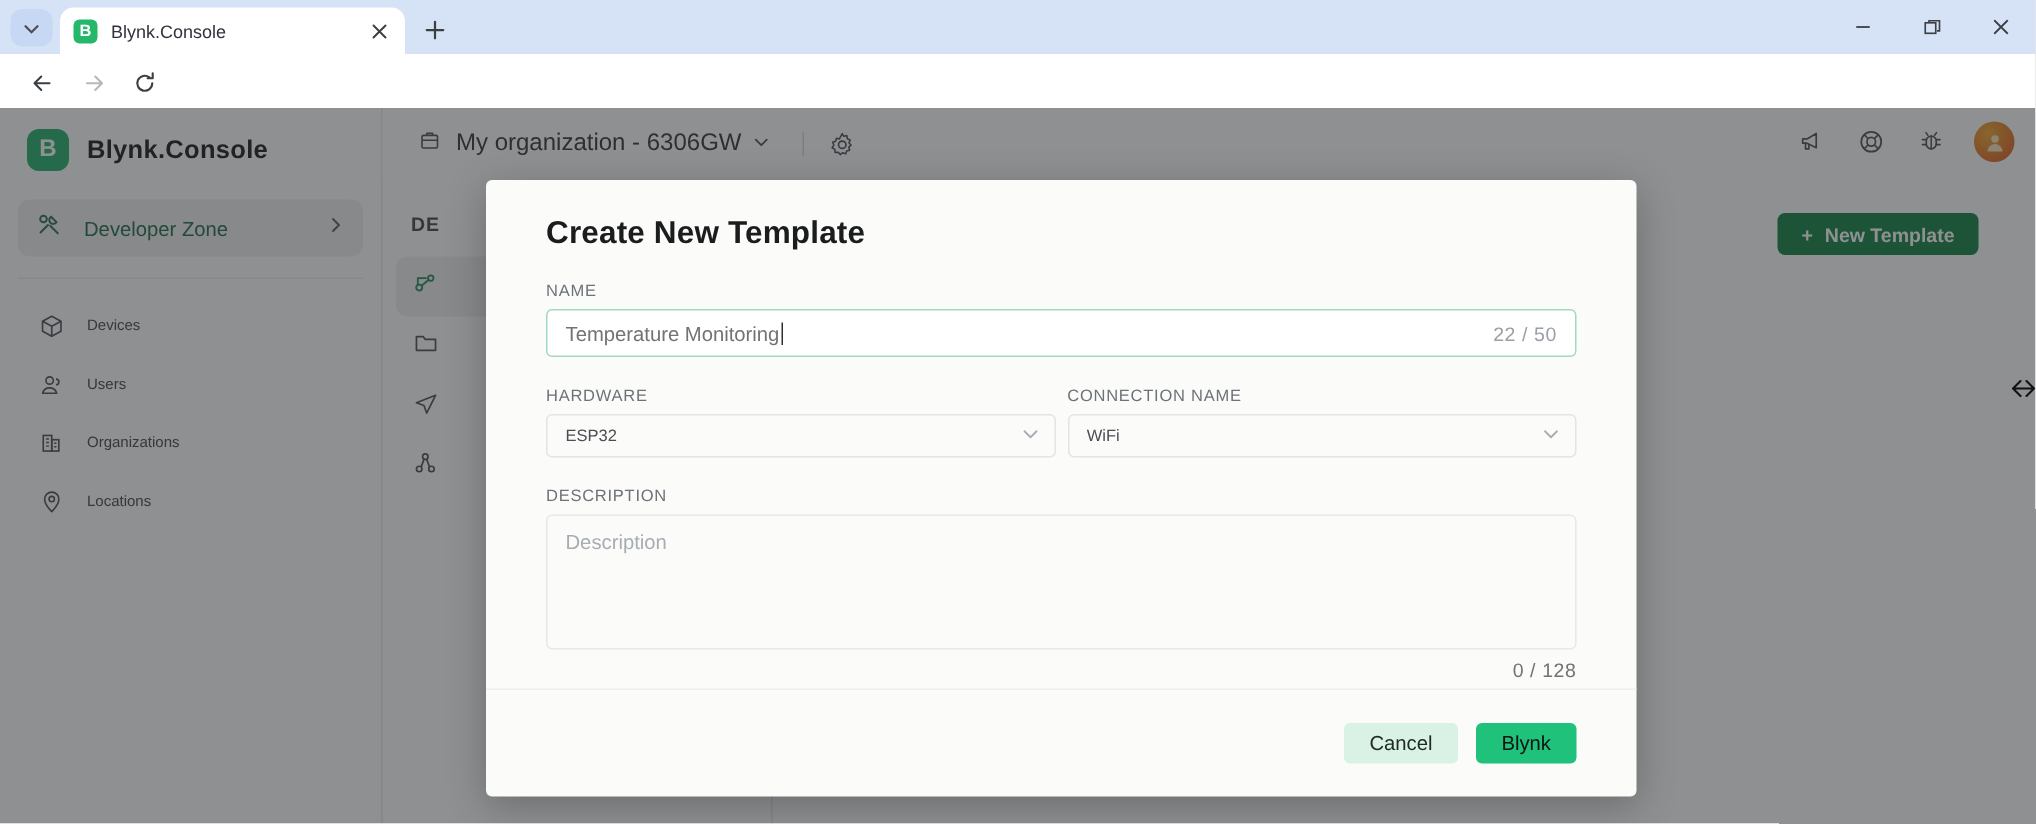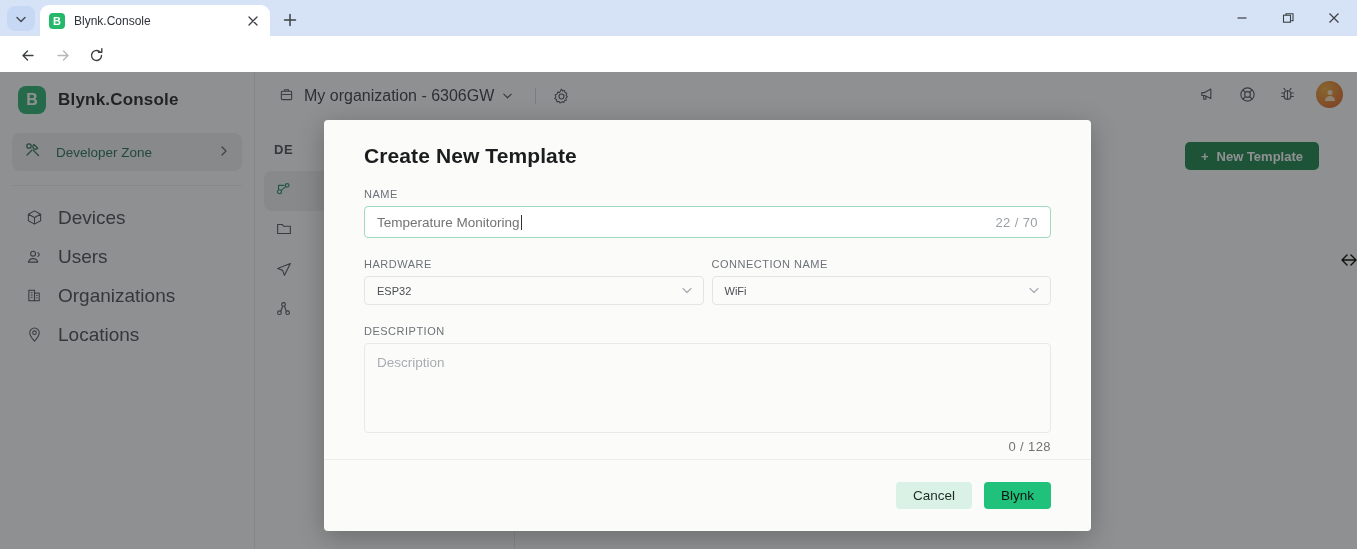--- a/index.html
+++ b/index.html
@@ -85,21 +85,21 @@
   .devzone {
     margin: 19px 12px 0 12px; height: 38px; border-radius: 8px;
     background: #eef0f2; display: flex; align-items: center; padding: 0 12px;
   }
   .devzone-label { margin-left: 14px; font-size: 13.5px; color: #1f6b4a; flex: 1 1 auto; }
   .nav-sep { margin: 14px 12px 0 12px; border-top: 1px solid #eceef0; }
 
   .navlist { margin-top: 12px; }
   .navitem { height: 39px; display: flex; align-items: center; padding: 0 24px; }
   .navitem .ico { width: 20px; display: flex; align-items: center; justify-content: center; }
-  .navitem .lbl { margin-left: 14px; font-size: 19px; color: #43474d; }
+  .navitem .lbl { margin-left: 14px; font-size: 10px; color: #43474d; }
 
   .app-header {
     position: absolute; left: 255px; top: 0; width: 1102px; height: 48px;
     background: #ffffff; display: flex; align-items: center; padding-left: 16px;
   }
   .orgpill { display: flex; align-items: center; height: 30px; padding: 0 8px; border-radius: 8px; }
   .org-label { margin-left: 10px; font-size: 16px; color: #32363c; }
   .org-div { width: 1px; height: 16px; background: #d6d9dd; margin: 0 14px; }
   .hdr-right { position: absolute; right: 14px; top: 9px; display: flex; align-items: center; gap: 18px; }
   .hdr-icon { width: 22px; height: 22px; display: flex; align-items: center; justify-content: center; }
@@ -450,21 +450,21 @@
     <div class="overlay" style="top:0"></div>
   </div>
 
   <div class="modal">
     <div class="modal-body">
       <div class="modal-title">Create New Template</div>
 
       <div class="field-label">NAME</div>
       <div class="name-input">
         <span class="name-value"><span>Temperature Monitoring</span><span class="caret"></span></span>
-        <span class="counter">22 / 70</span>
+        <span class="counter">22 / 50</span>
       </div>
 
       <div class="row2">
         <div>
           <div class="field-label">HARDWARE</div>
           <div class="select">
             <span class="select-value">ESP32</span>
             <span>
               <svg width="12" height="12" viewBox="0 0 12 12">
                   <path d="M2 4.5 L6 8.5 L10 4.5" stroke="#a8adb3" stroke-width="1.2" fill="none" stroke-linecap="round" stroke-linejoin="round"></path>

